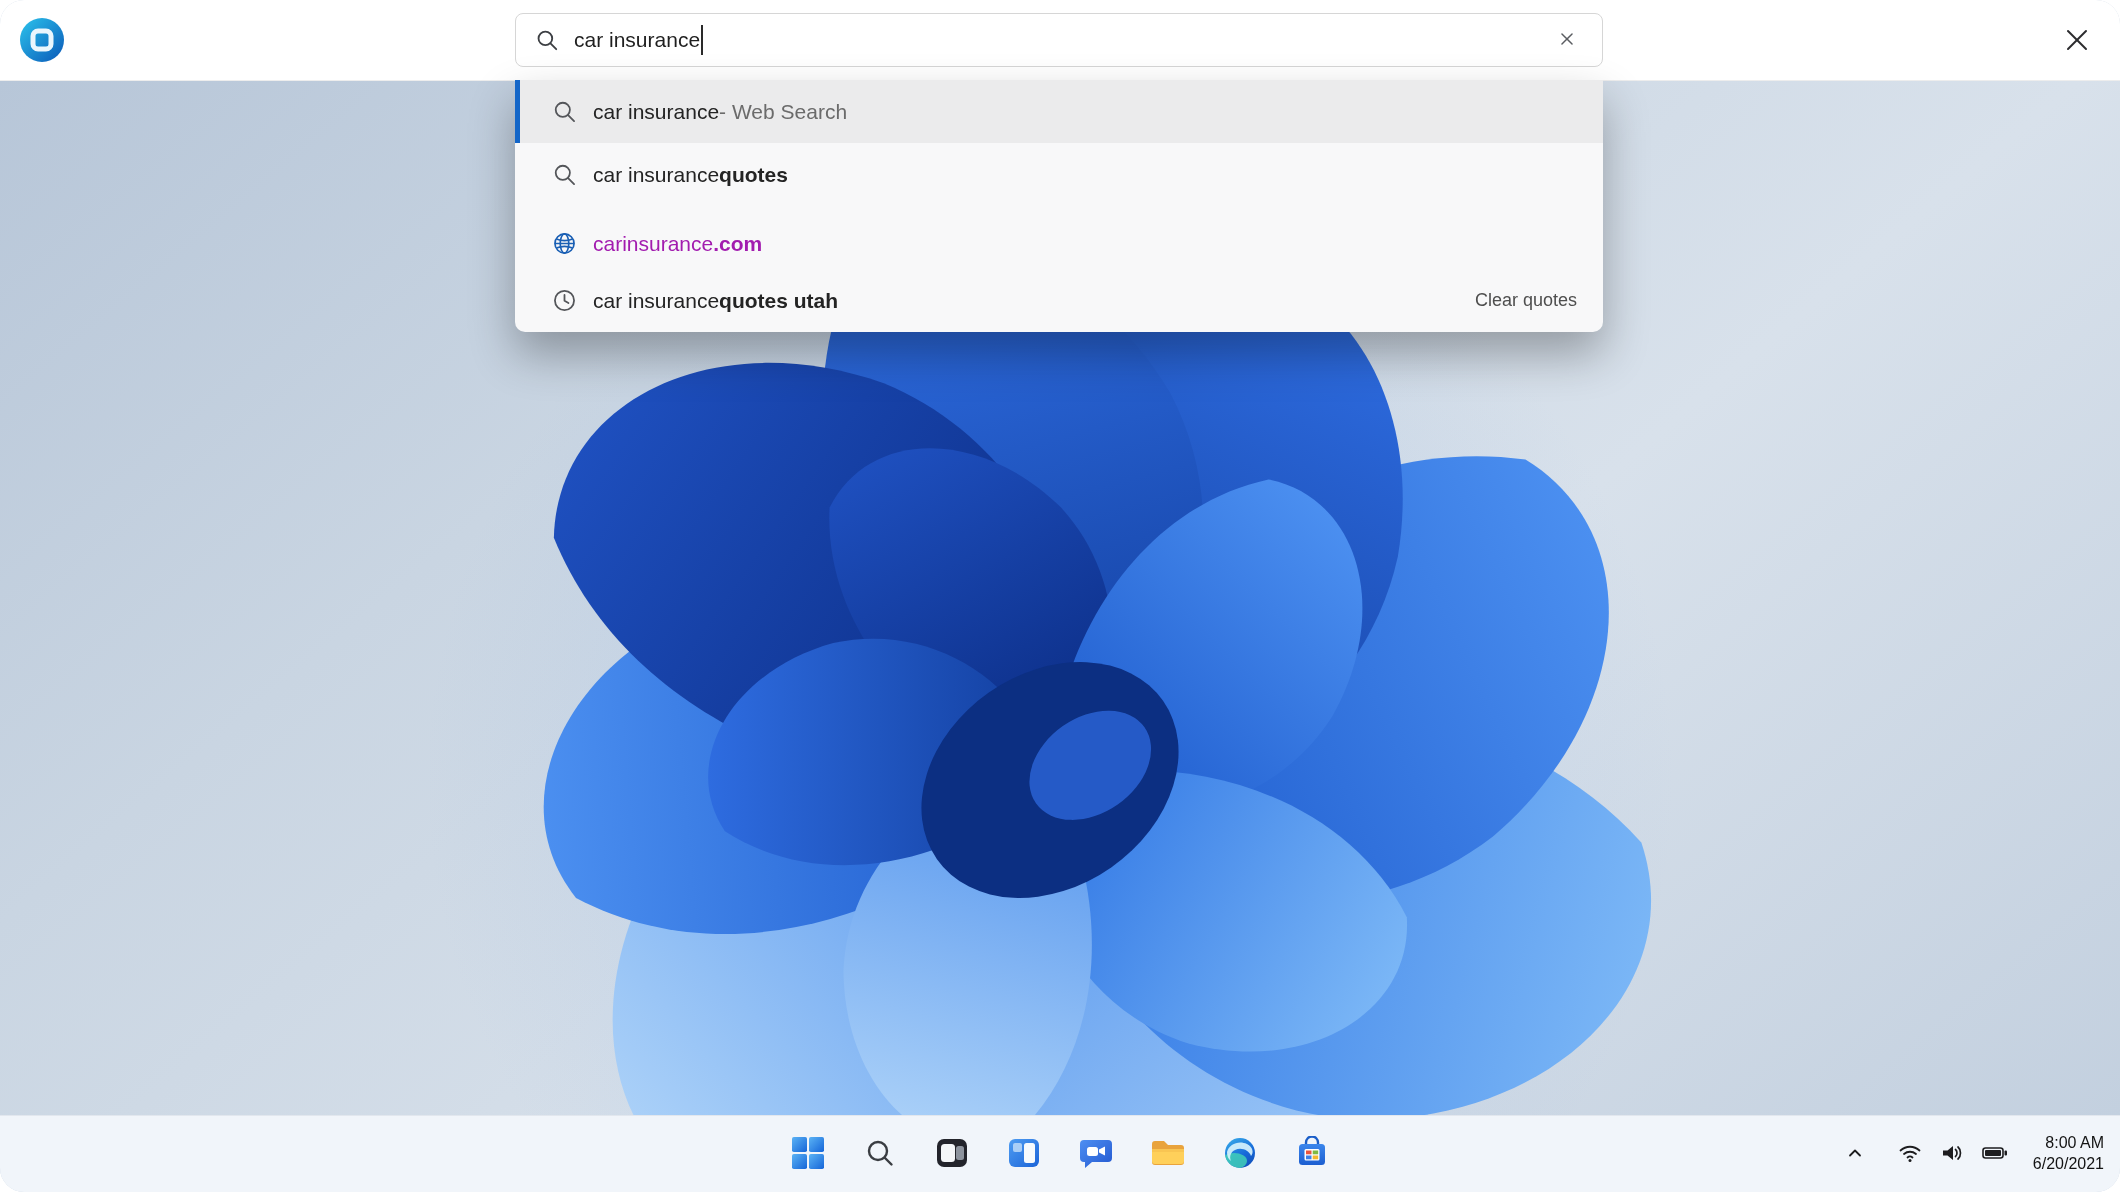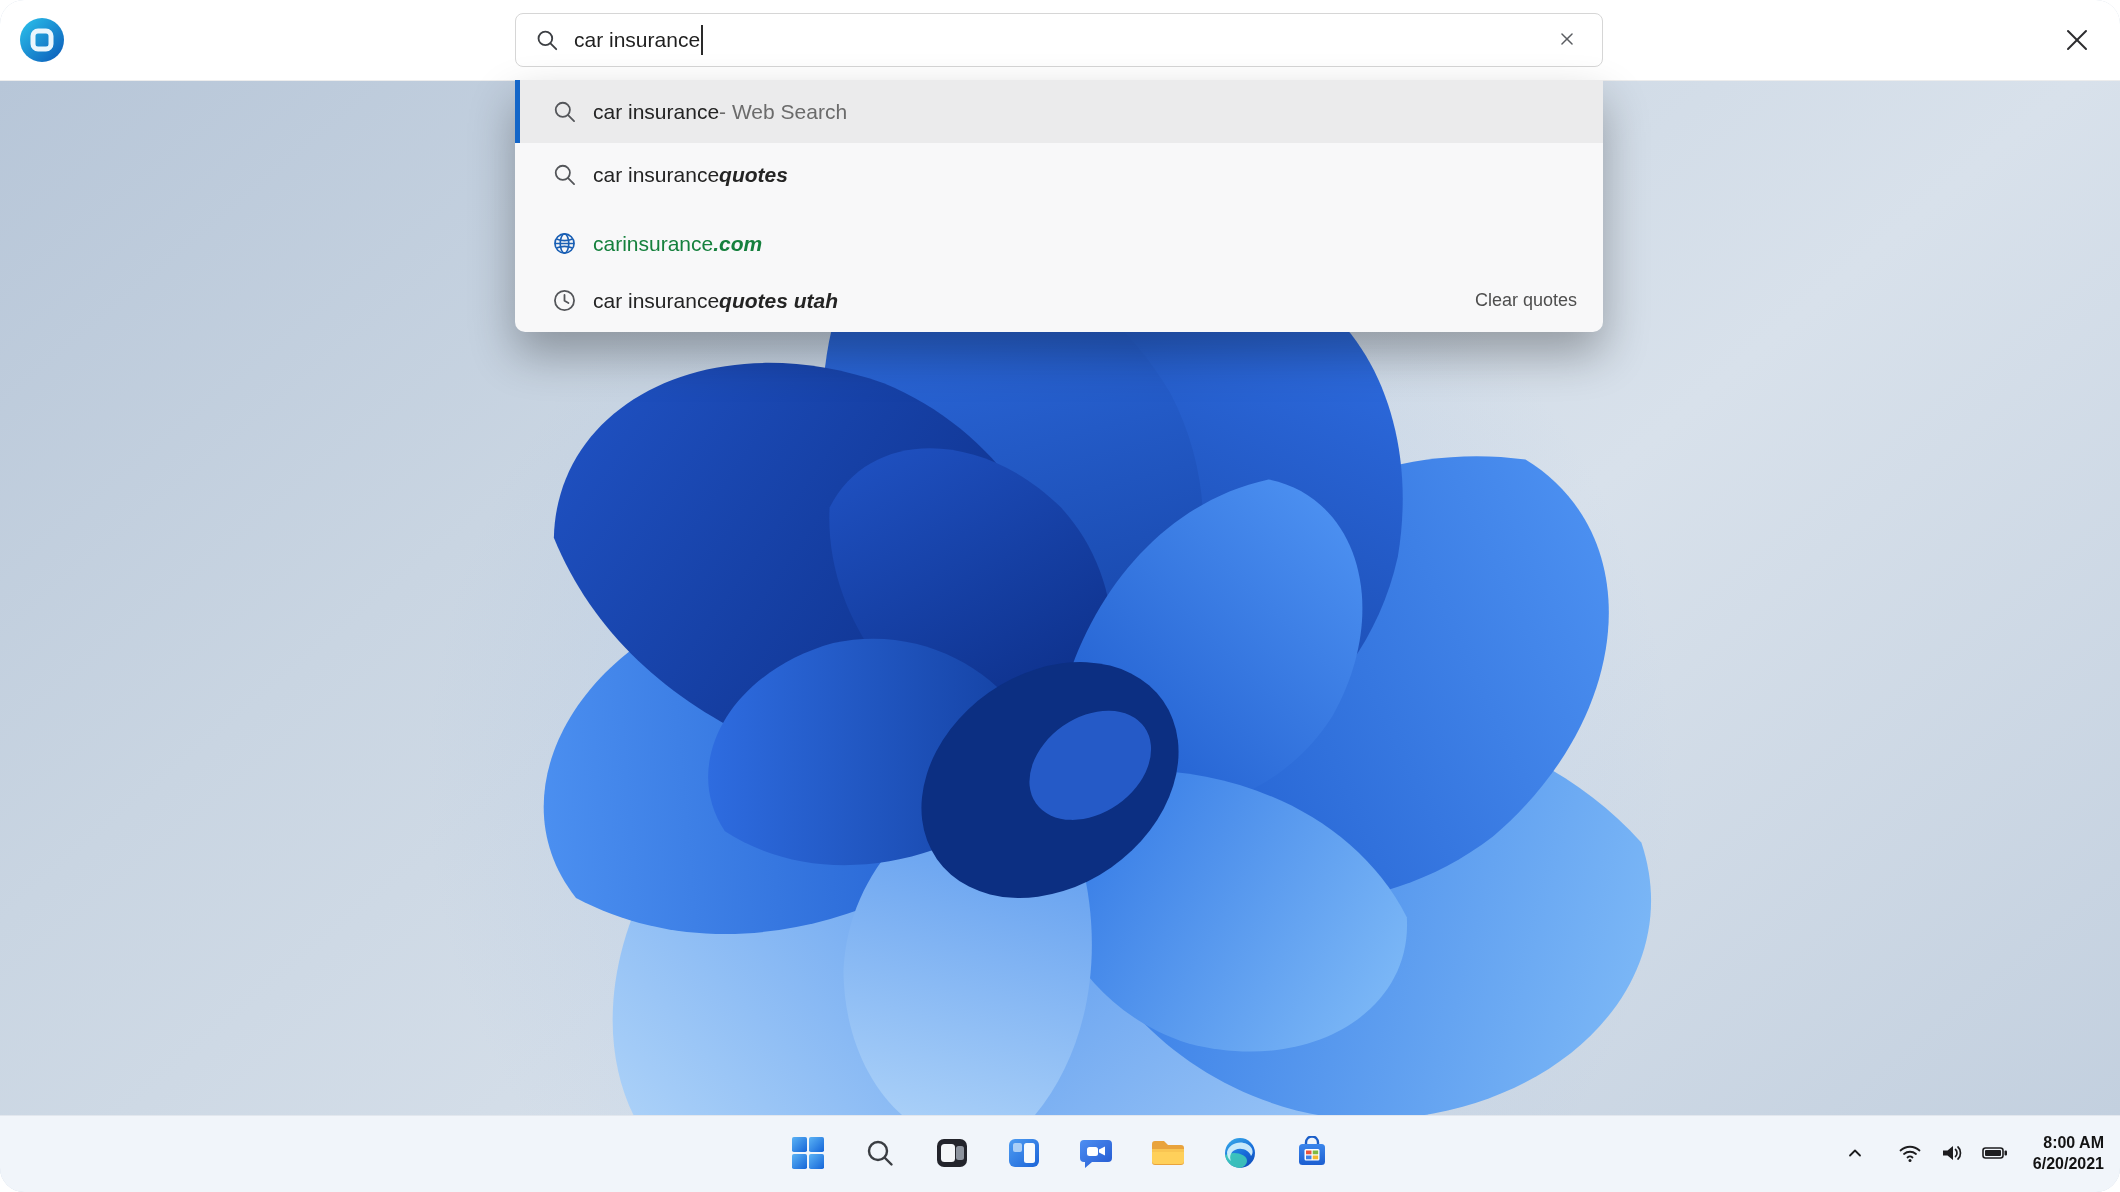--- a/index.html
+++ b/index.html
@@ -27,33 +27,33 @@
 
   
   .dropdown{position:absolute;left:515px;top:80px;width:1088px;background:#f8f8f9;
     border-radius:0 0 10px 10px;box-shadow:0 22px 46px rgba(0,0,0,0.30);z-index:31;overflow:hidden;}
   .sugg-row{position:relative;height:63px;display:flex;align-items:center;
     padding:0 24px 0 36px;font-size:21px;color:#242424;cursor:pointer;}
   .sugg-row.selected{background:#ebebec;}
   .sel-accent{position:absolute;left:0;top:0;bottom:0;width:5px;background:#1466c8;}
   .sugg-icon{flex:0 0 27px;margin-right:15px;display:flex;}
   .sugg-suffix{color:#6b6b6b;text-align:right;}
-  .bold{font-weight:700;font-style:italic;}
-  .link-row span{color:#15803d;margin-top:12px;}
+  .bold{font-weight:700;}
+  .link-row span{color:#a21caf;margin-top:12px;}
   .clear-history{margin-left:auto;background:none;border:none;font:inherit;font-size:18px;
     color:#4e4e4e;cursor:pointer;padding:4px 2px;}
 
   
   .taskbar{position:absolute;bottom:0;left:0;width:100%;height:76px;background:#f1f5fa;
     border-top:1px solid #e2e7ee;z-index:30;}
   .task-center{position:absolute;left:50%;top:0;height:100%;transform:translateX(-50%);
     display:flex;align-items:center;gap:26px;}
   .task-btn{width:46px;height:46px;border:none;background:none;border-radius:7px;cursor:pointer;
     display:flex;align-items:center;justify-content:center;padding:0;}
-  .tray{position:absolute;right:16px;top:0;height:100%;display:flex;align-items:center;gap:8px;font-weight:bold;}
+  .tray{position:absolute;right:16px;top:0;height:100%;display:flex;align-items:center;gap:8px;}
   .tray-btn{background:none;border:none;padding:4px;border-radius:5px;cursor:pointer;display:flex;}
   .tray-chevron{margin-right:14px;}
   .clock{margin-left:12px;text-align:right;font-size:16px;color:#141414;line-height:1.3;cursor:pointer;}
 </style>
 </head>
 <body>
 
 <div class="screen">
 
   <div class="desktop">

